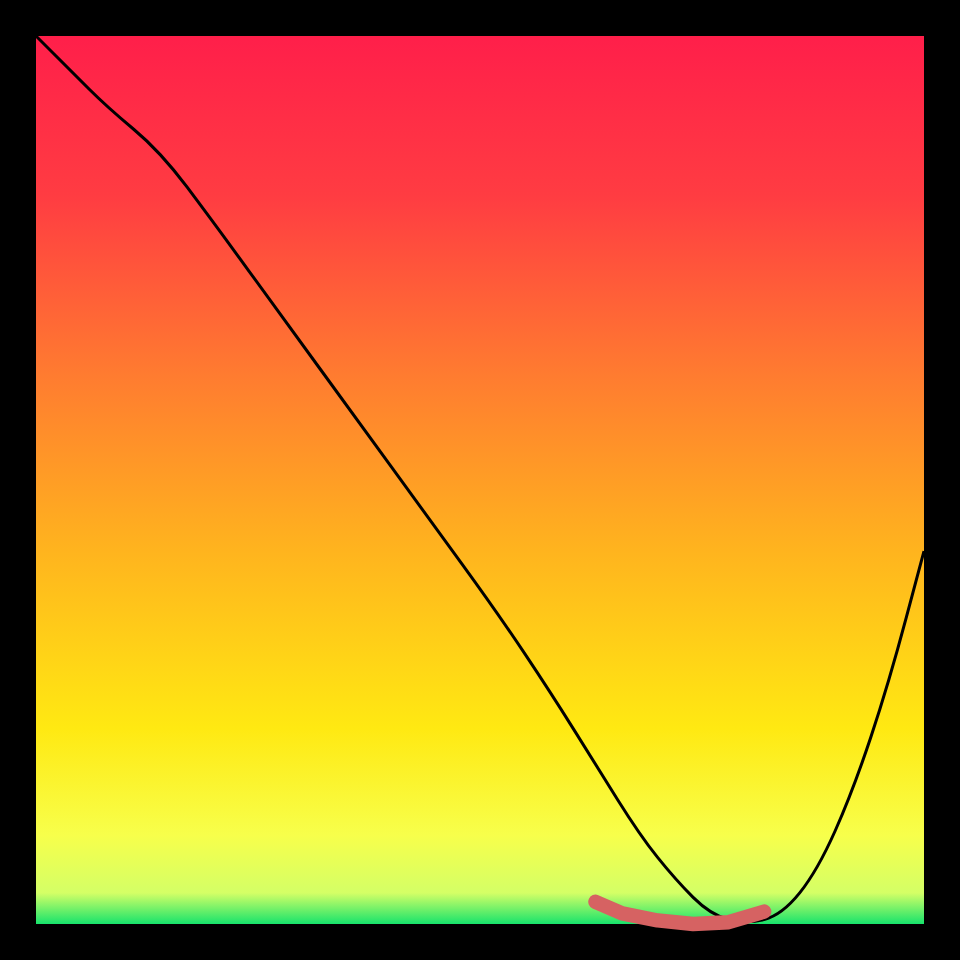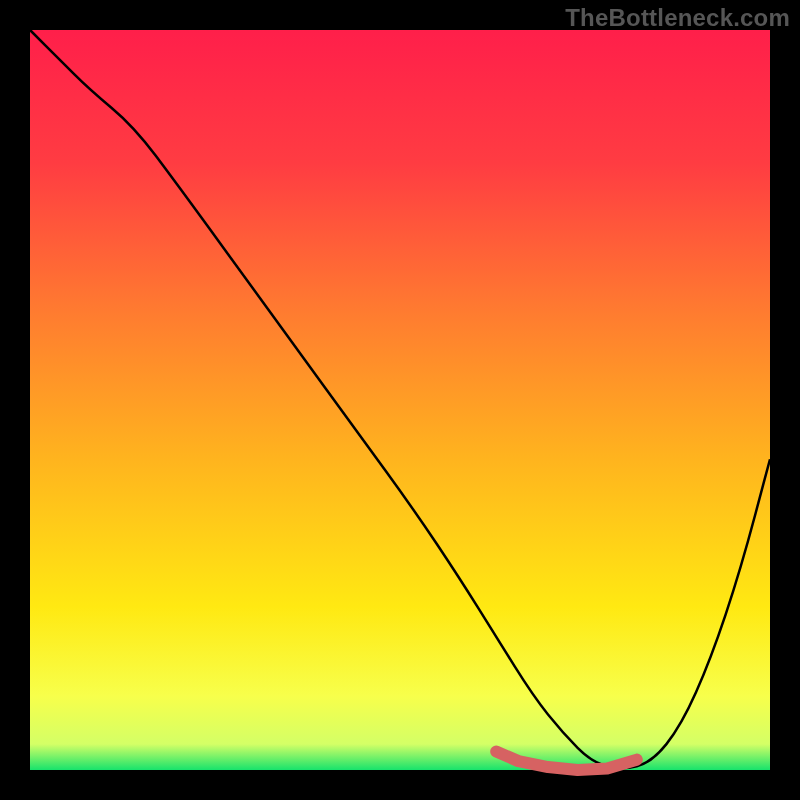--- a/index.html
+++ b/index.html
@@ -42,21 +42,20 @@
     stroke: #d66262;
     stroke-width: 12;
     stroke-linecap: round;
     stroke-linejoin: round;
   }
 </style>
 </head>
 <body>
 
 <div class="frame">
-  <div class="watermark">TheBottleneck.com</div>
   <svg class="plot" width="800" height="800" viewBox="0 0 800 800">
     <defs>
       <linearGradient id="bg-grad" x1="0" y1="0" x2="0" y2="1">
           <stop offset="0%" stop-color="#ff1f4a"></stop>
           <stop offset="18%" stop-color="#ff3c42"></stop>
           <stop offset="38%" stop-color="#ff7b30"></stop>
           <stop offset="57.99999999999999%" stop-color="#ffb41e"></stop>
           <stop offset="78%" stop-color="#ffe912"></stop>
           <stop offset="90%" stop-color="#f7ff4b"></stop>
           <stop offset="96.5%" stop-color="#d4ff66"></stop>

